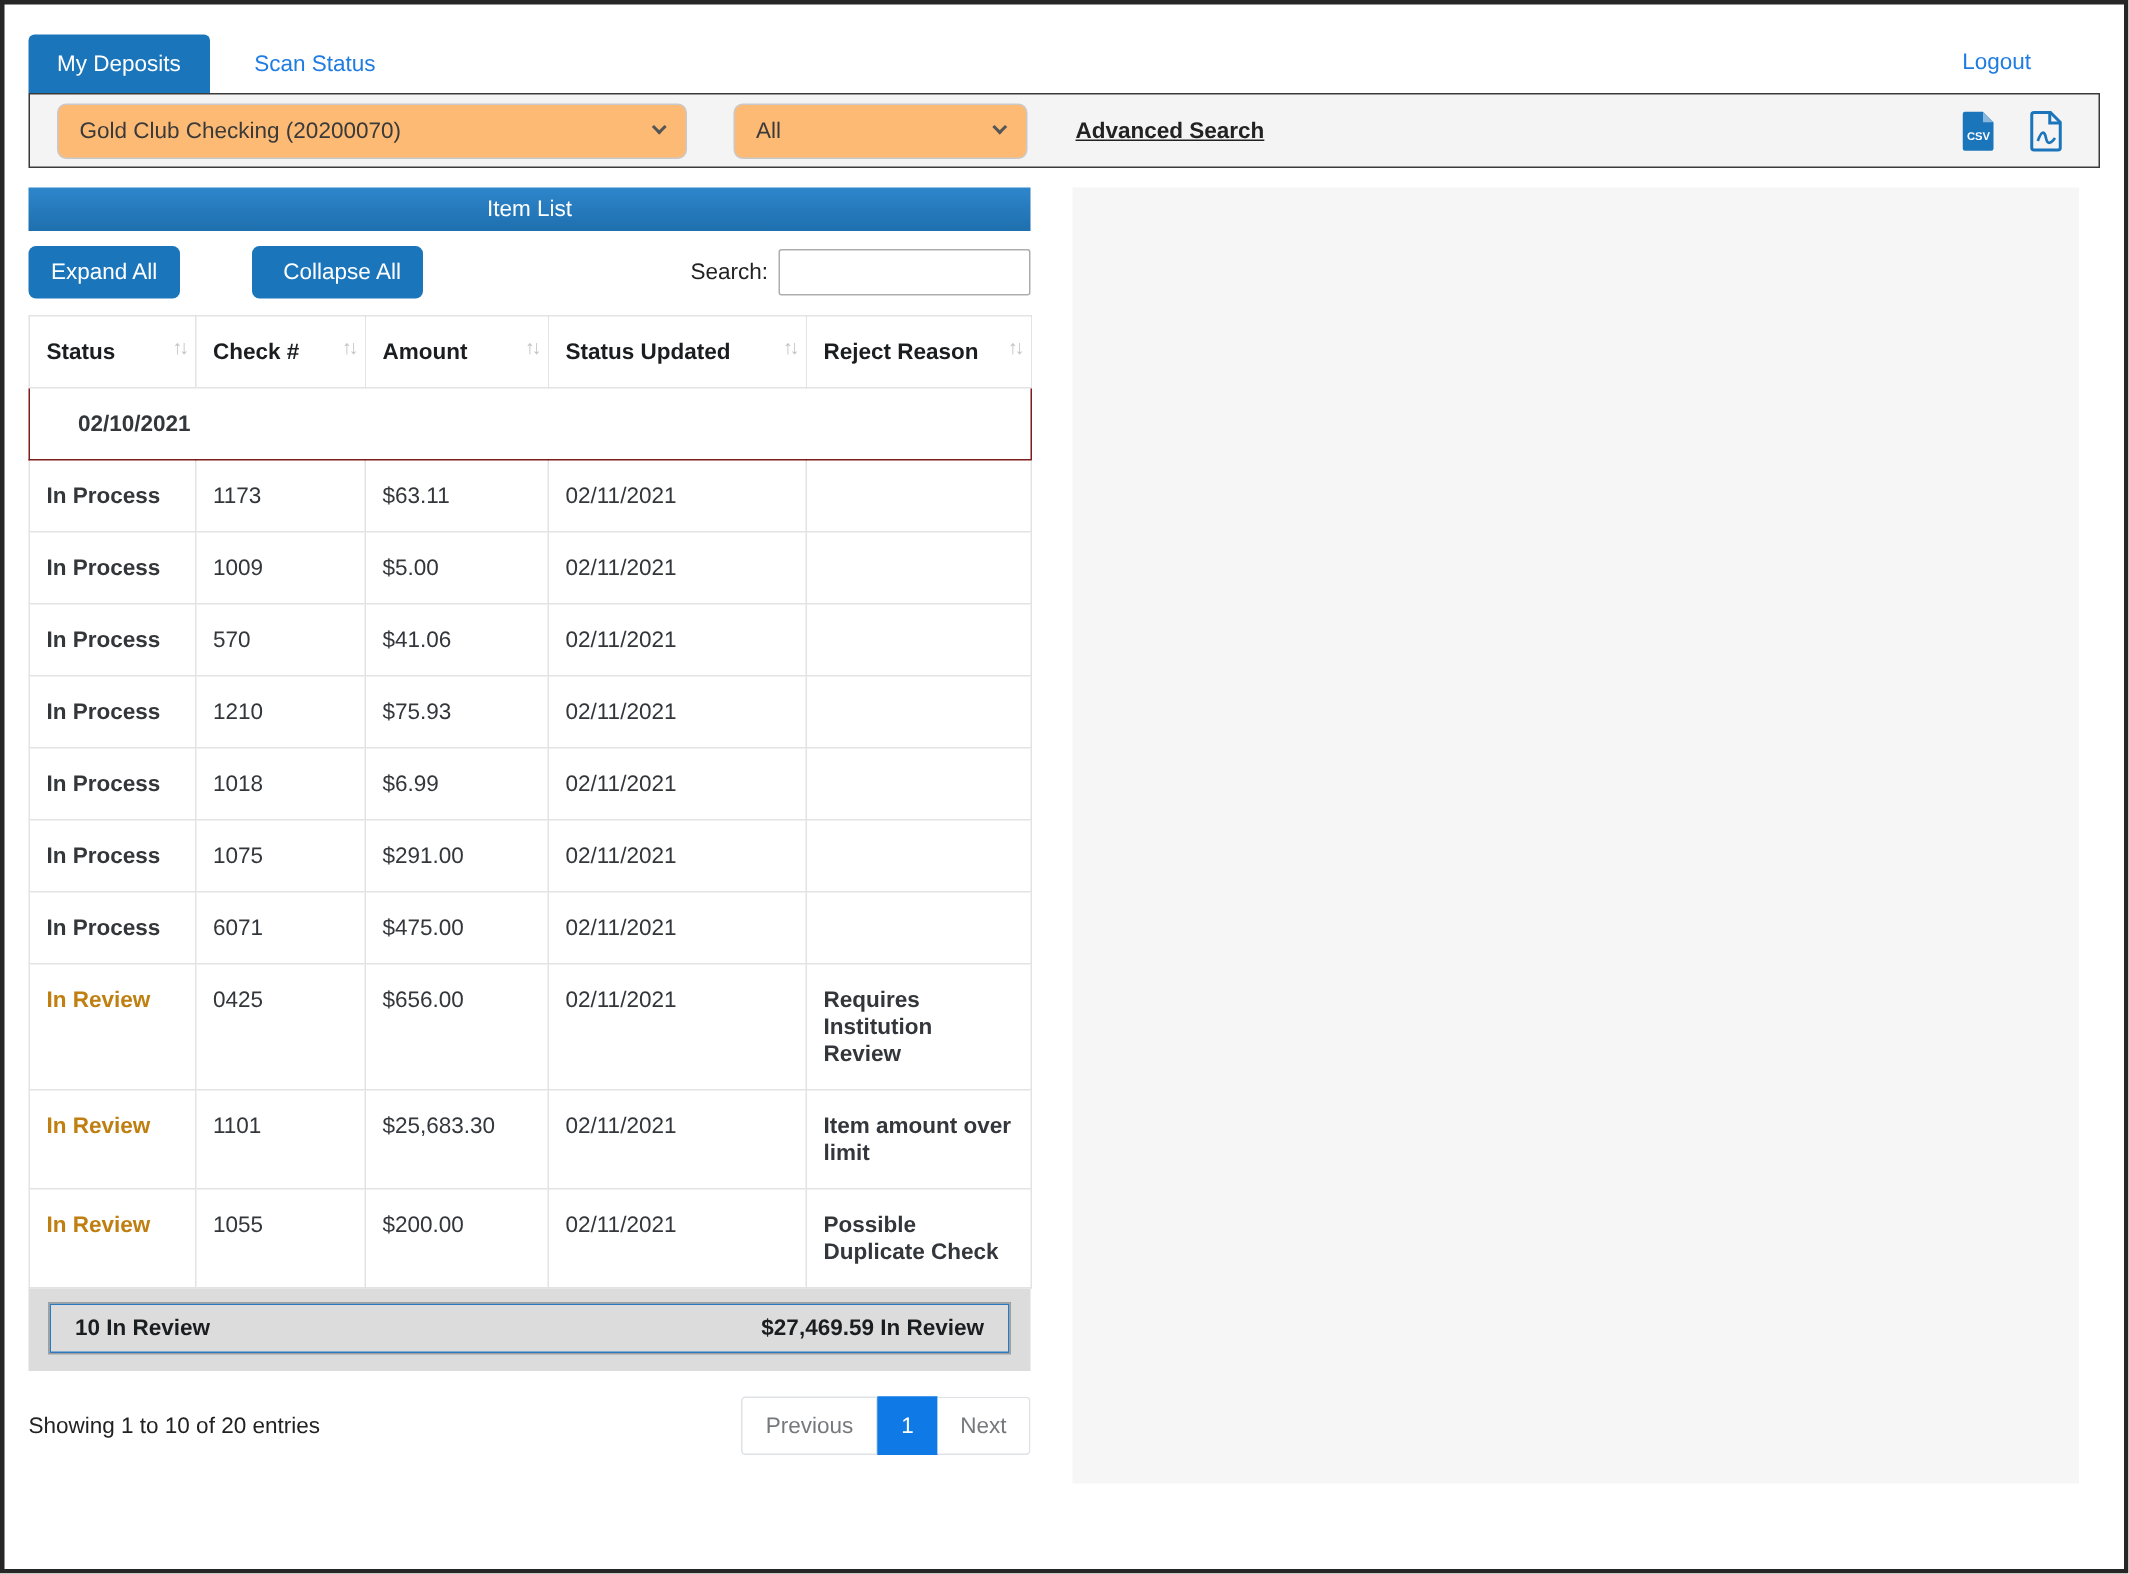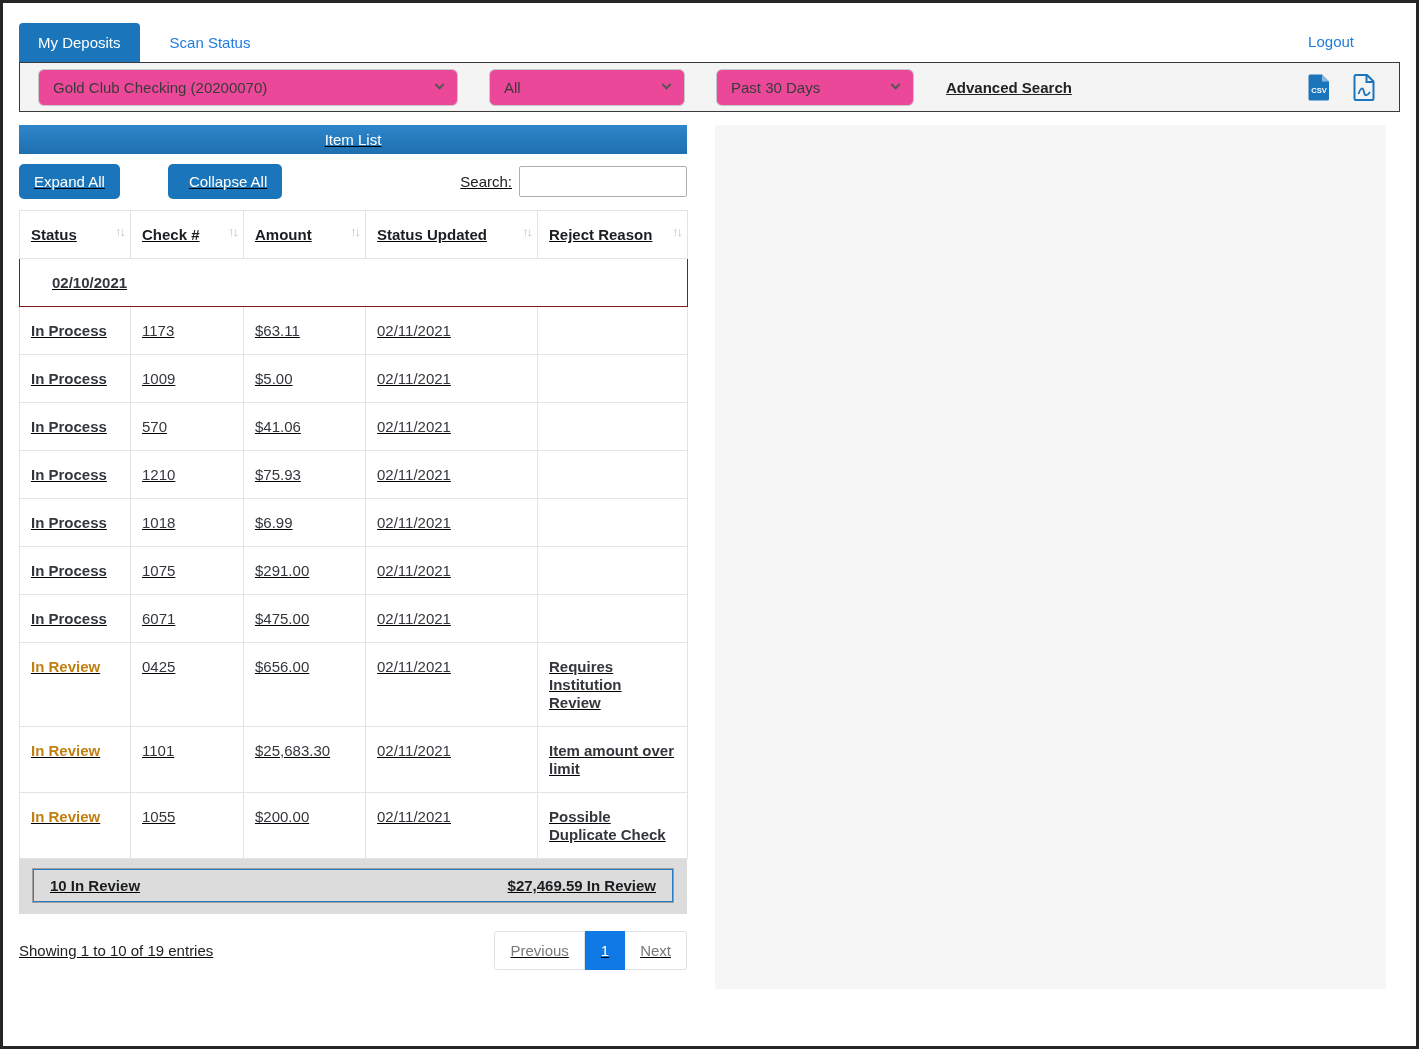--- a/index.html
+++ b/index.html
@@ -36,21 +36,21 @@
 
   
   .filter-bar {
     border: 1px solid #3a3a3a;
     background: #f4f4f4;
     height: 50px;
     display:flex; align-items:center;
     padding: 0 18px;
   }
   .combo {
-    background:#ec4899;
+    background:#fdba74;
     border:1px solid #c9c9c9;
     border-radius:6px;
     height:37px;
     display:flex; align-items:center;
     padding: 0 14px;
     font-size:15px; color:#3a3a3a;
     cursor:pointer;
   }
   .combo .combo-label { flex:1; }
   .combo-account { width: 420px; }
@@ -64,21 +64,21 @@
   }
   .adv-search {
     margin-left: 32px;
     font-size:15px; font-weight:bold; color:#222;
     text-decoration: underline; cursor:pointer;
   }
   .export-icons { margin-left:auto; display:flex; align-items:center; gap: 20px; padding-right: 4px; }
   .export-icons svg { display:block; cursor:pointer; }
 
   
-  .panels { display:flex; margin-top: 13px; text-decoration: underline; }
+  .panels { display:flex; margin-top: 13px; }
   .panel-left  { width: 668px; }
   .panel-right { width: 671px; margin-left: 28px; }
   .panel-header {
     height: 29px;
     background: linear-gradient(#2e86cb, #1e6fae);
     color:#fff; font-size:15px;
     display:flex; align-items:center; justify-content:center;
   }
   .detail-body { height: 864px; background:#f6f6f6; }
 
@@ -188,24 +188,20 @@
     <a class="logout-link">Logout</a>
   </div>
 
   <div class="filter-bar">
     <div class="combo combo-account">
       <span class="combo-label">Gold Club Checking  (20200070)</span>
       <span class="chev"></span>
     </div>
     <div class="combo combo-status">
       <span class="combo-label">All</span>
-      <span class="chev"></span>
-    </div>
-    <div class="combo combo-range">
-      <span class="combo-label">Past 30 Days</span>
       <span class="chev"></span>
     </div>
     <a class="adv-search">Advanced Search</a>
     <div class="export-icons">
       <svg width="25" height="29" viewBox="0 0 25 29">
         <path d="M3 1.5 H15 L22 8.5 V26 a1.5 1.5 0 0 1 -1.5 1.5 H3 a1.5 1.5 0 0 1 -1.5 -1.5 V3 A1.5 1.5 0 0 1 3 1.5 Z" fill="#1b75bb"></path>
         <path d="M15 1.5 L22 8.5 H15 Z" fill="#8ab7dc"></path>
         <text x="12" y="20" font-size="7.5" font-weight="bold" fill="#ffffff" text-anchor="middle" font-family="Liberation Sans, sans-serif">CSV</text>
       </svg>
       <svg width="25" height="29" viewBox="0 0 25 29">
@@ -342,21 +338,21 @@
       </table>
 
       <div class="summary-outer">
         <div class="summary-inner">
           <span>10 In Review</span>
           <span>$27,469.59 In Review</span>
         </div>
       </div>
 
       <div class="list-footer">
-        <span class="showing-text">Showing 1 to 10 of 19 entries</span>
+        <span class="showing-text">Showing 1 to 10 of 20 entries</span>
         <div class="pagination">
           <button class="page-btn prev">Previous</button>
           <button class="page-btn current">1</button>
           <button class="page-btn next">Next</button>
         </div>
       </div>
     </div>
 
     <div class="panel-right">
       <div class="detail-body"></div>

